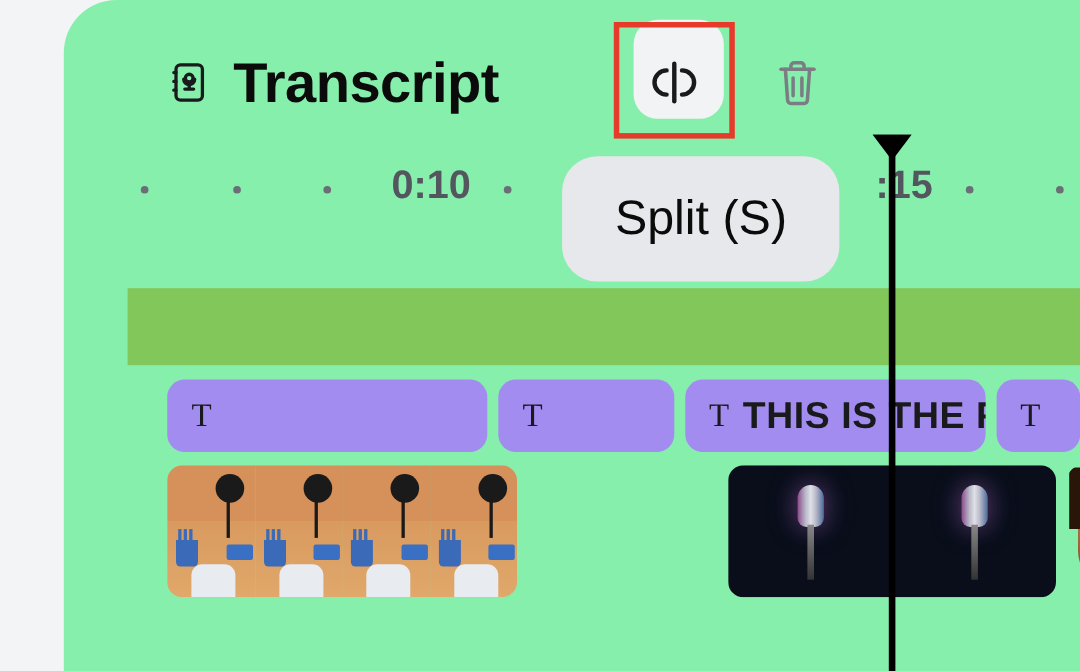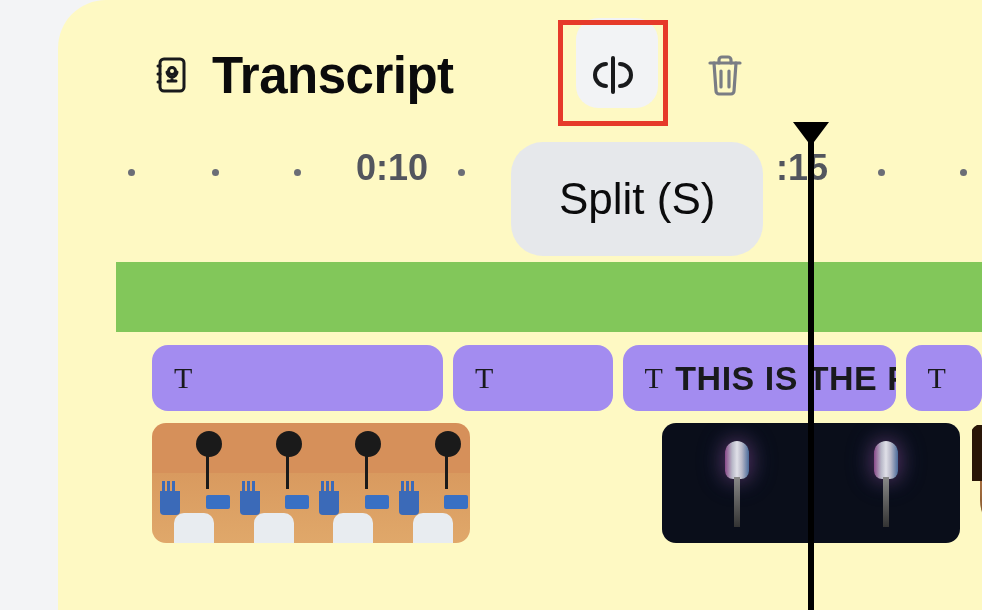--- a/index.html
+++ b/index.html
@@ -10,21 +10,21 @@
   height: 610px;
   overflow: hidden;
   position: relative;
 }
 .panel {
   position: absolute;
   top: 0;
   left: 58px;
   right: 0;
   height: 610px;
-  background: #fef9c3;
+  background: #86efac;
   border-top-left-radius: 48px;
   padding-top: 30px;
 }
 .header-row {
   display: flex;
   align-items: center;
   gap: 18px;
   padding-left: 94px;
 }
 .transcript-title {
@@ -364,21 +364,21 @@
   </div>
 
   <div class="tooltip">Split (S)</div>
 
   <div class="ruler">
     <div class="tick-dot" style="left:12px"></div>
     <div class="tick-dot" style="left:96px"></div>
     <div class="tick-dot" style="left:178px"></div>
     <div class="tick-label" style="left:240px">0:10</div>
     <div class="tick-dot" style="left:342px"></div>
-    <div class="tick-label" style="left:660px">:15</div>
+    <div class="tick-label" style="left:680px">:15</div>
     <div class="tick-dot" style="left:762px"></div>
     <div class="tick-dot" style="left:844px"></div>
 
   </div>
 
   <div class="playhead"></div>
 
   <div class="track-green"></div>
 
   <div class="text-clips">

